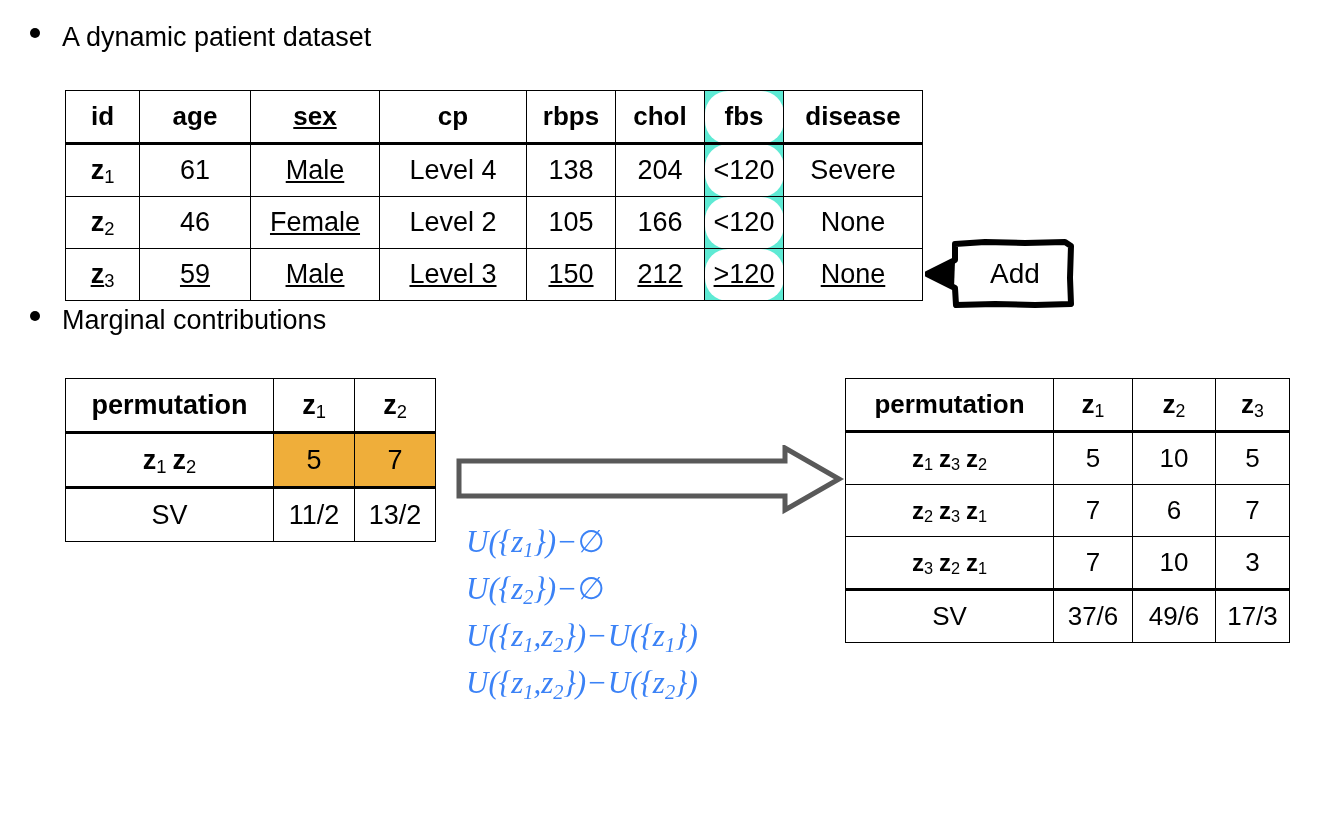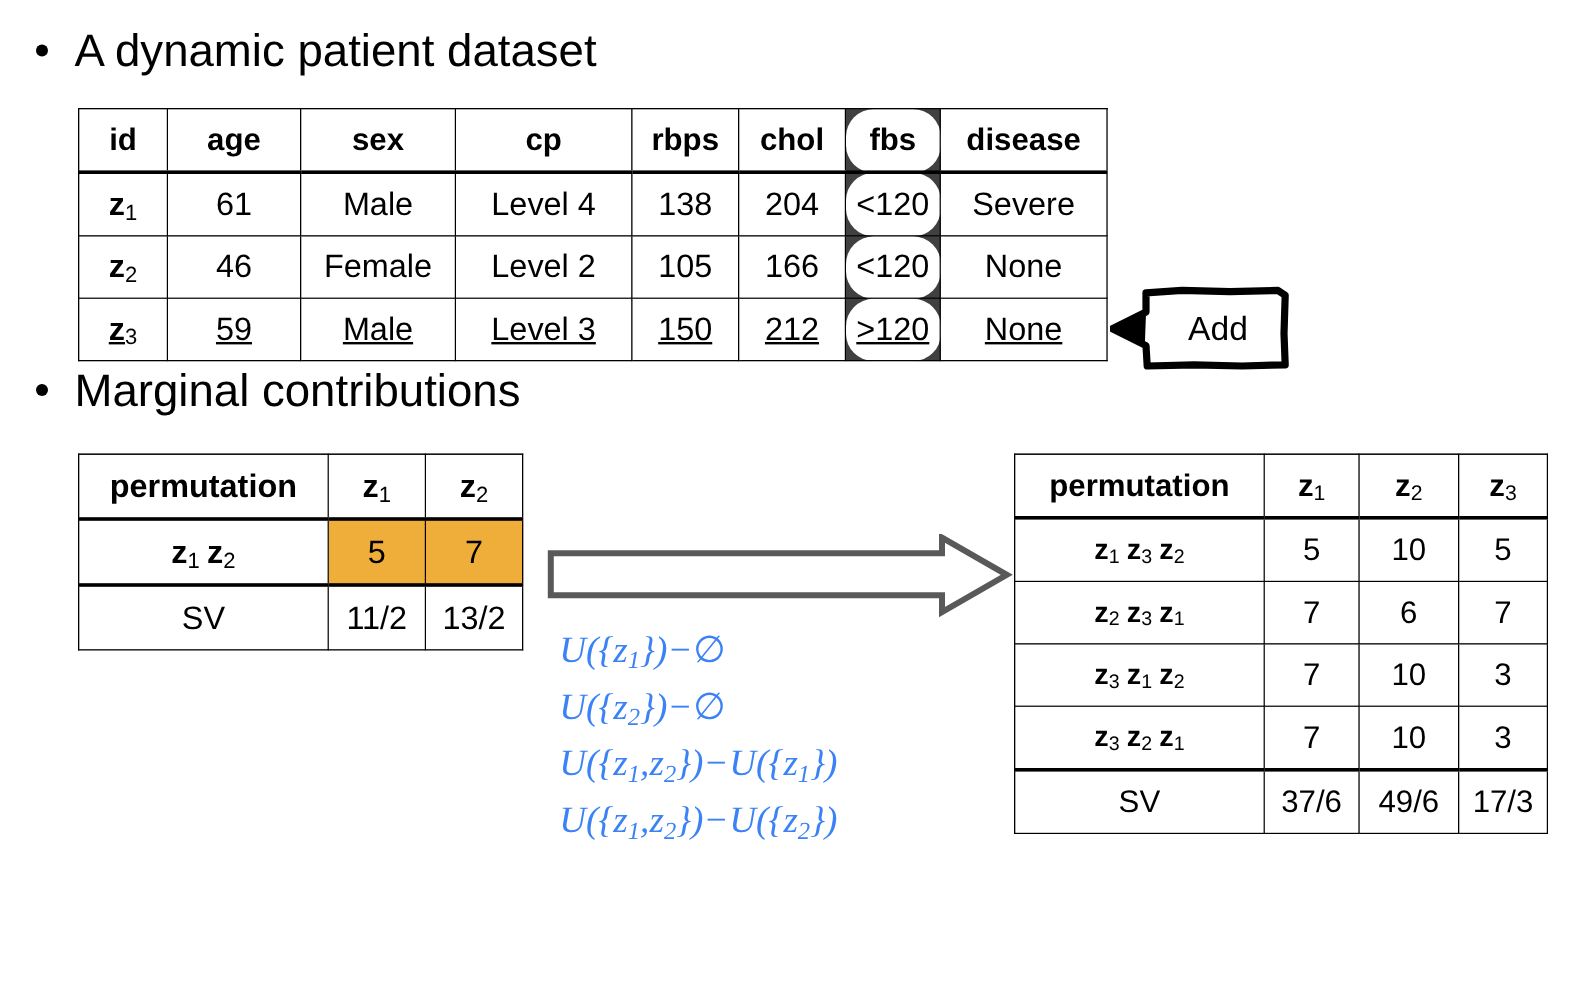--- a/index.html
+++ b/index.html
@@ -27,32 +27,32 @@
     height: 10px;
     border-radius: 50%;
     background: #000;
     display: inline-block;
     margin-right: 22px;
     position: relative;
     top: -8px;
     flex: none;
   }
   .bullet-text {
-    font-size: 38px;
+    font-size: 27px;
     line-height: 1.0;
     white-space: nowrap;
   }
   #heading-dataset { left: 30px; top: 24px; }
   #heading-marginal { left: 30px; top: 307px; }
 
   
   table.grid {
     position: absolute;
     border-collapse: collapse;
-    background: #404040;
+    background: #5eead4;
   }
   table.grid td, table.grid th {
     border: 1.5px solid #000;
     text-align: center;
     vertical-align: middle;
     font-weight: normal;
     padding: 0;
     background: #fff;
   }
   table.grid th {
@@ -64,21 +64,21 @@
     left: 65px;
     top: 90px;
   }
   #patient-table th, #patient-table td {
     height: 51px;
     font-size: 27px;
   }
   #patient-table th { font-size: 26px; }
   #patient-table .c-id    { width: 73px; }
   #patient-table .c-age   { width: 110px; }
-  #patient-table .c-sex   { width: 128px; }
+  #patient-table .c-sex   { width: 128px; text-decoration: underline; }
   #patient-table .c-cp    { width: 146px; }
   #patient-table .c-rbps  { width: 88px; }
   #patient-table .c-chol  { width: 88px; }
   #patient-table .c-fbs   { width: 78px; border-radius: 23px; }
   #patient-table .c-dis   { width: 138px; }
   #patient-table tr.added td > span { text-decoration: underline; }
   #patient-table thead tr th { border-bottom-width: 3px; }
 
   .zsub { font-weight: bold; }
   .zsub sub {
@@ -298,26 +298,20 @@
         <td class="c-v2">10</td>
         <td class="c-v3">5</td>
       </tr>
       <tr>
         <td class="c-perm perm-cell"><span class="zsub">z<sub>2</sub></span><span class="zsub">z<sub>3</sub></span><span class="zsub">z<sub>1</sub></span></td>
         <td class="c-v1">7</td>
         <td class="c-v2">6</td>
         <td class="c-v3">7</td>
       </tr>
       <tr>
-        <td class="c-perm perm-cell"><span class="zsub">z<sub>3</sub></span><span class="zsub">z<sub>1</sub></span><span class="zsub">z<sub>2</sub></span></td>
-        <td class="c-v1">7</td>
-        <td class="c-v2">10</td>
-        <td class="c-v3">3</td>
-      </tr>
-      <tr>
         <td class="c-perm perm-cell"><span class="zsub">z<sub>3</sub></span><span class="zsub">z<sub>2</sub></span><span class="zsub">z<sub>1</sub></span></td>
         <td class="c-v1">7</td>
         <td class="c-v2">10</td>
         <td class="c-v3">3</td>
       </tr>
       <tr class="sv-row">
         <td class="c-perm">SV</td>
         <td class="c-v1">37/6</td>
         <td class="c-v2">49/6</td>
         <td class="c-v3">17/3</td>

